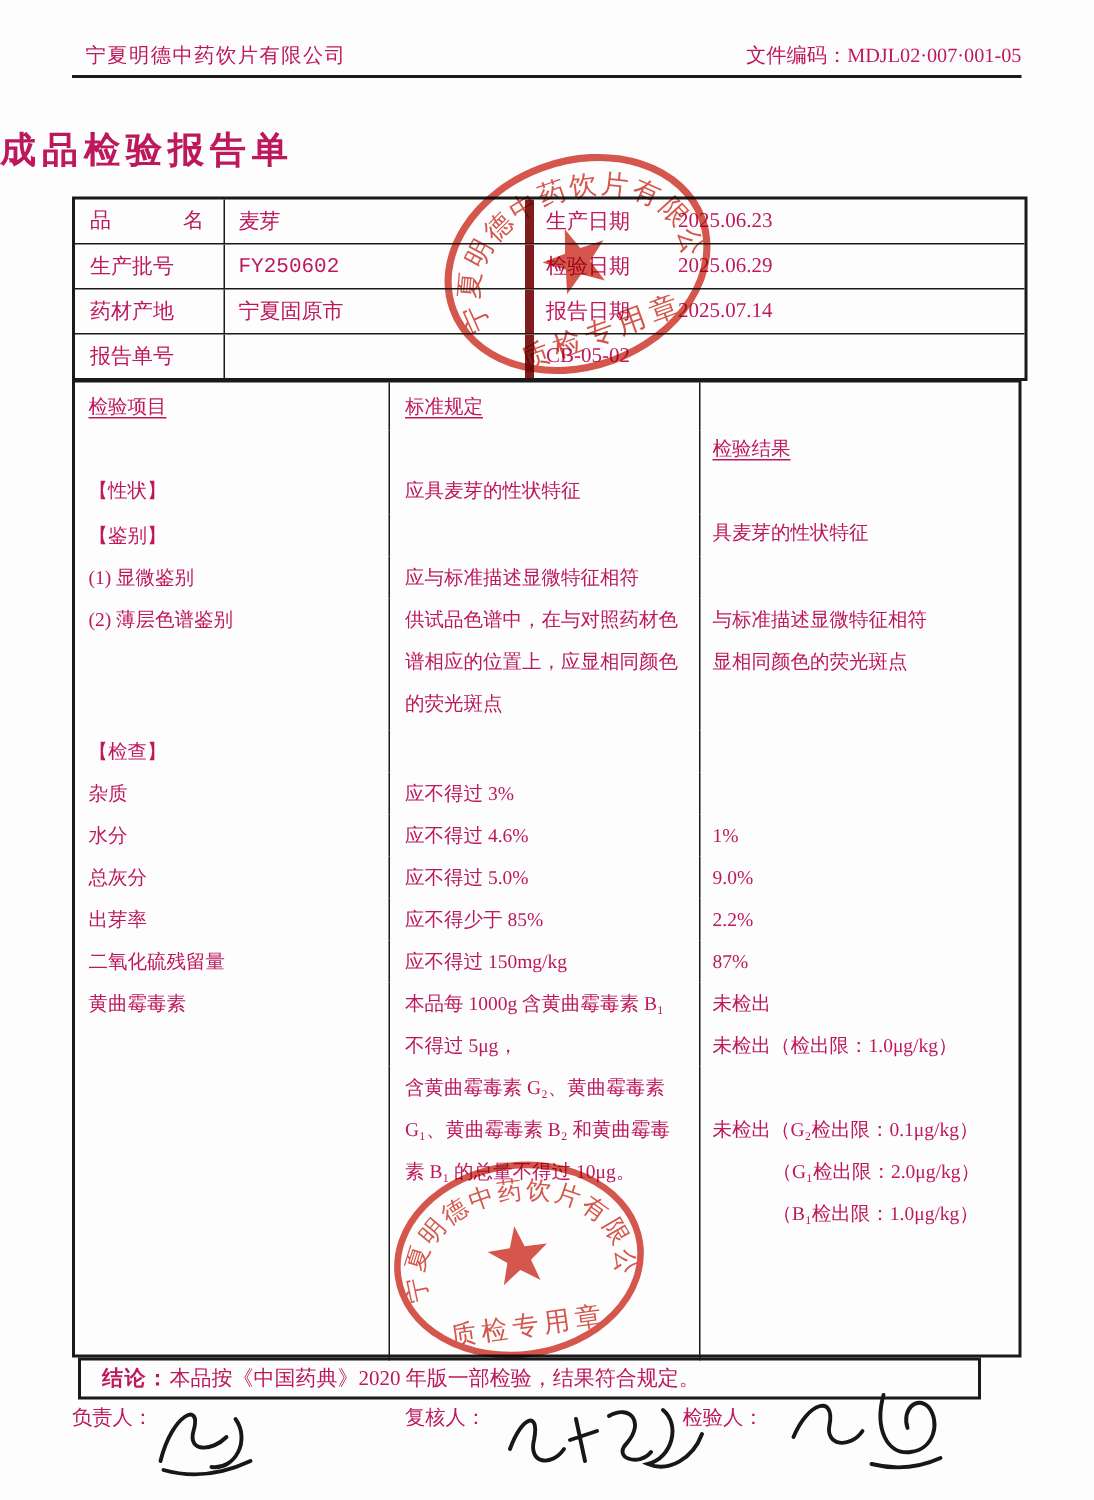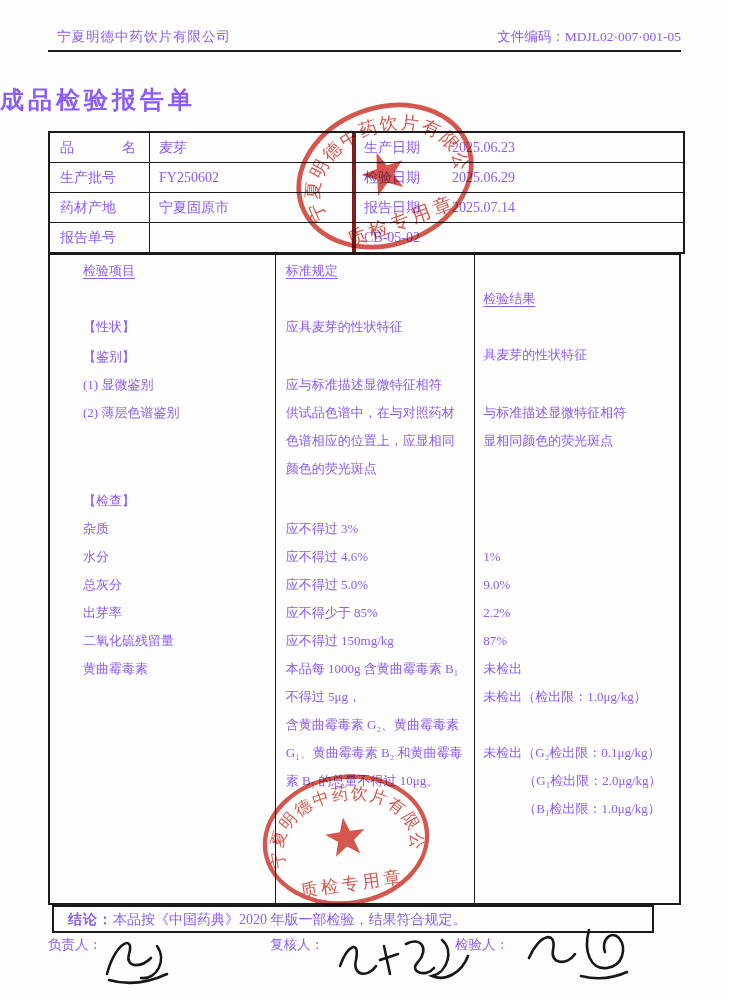--- a/index.html
+++ b/index.html
@@ -1,41 +1,41 @@
 <!DOCTYPE html>
 <html><head>
 <meta charset="utf-8">
 <style>
   html,body{margin:0;padding:0;}
   .page{position:relative;width:729px;height:1000px;background:#fdfdfd;
-        font-family:"Liberation Serif","DejaVu Serif",serif;color:#8b5cf6;overflow:hidden;}
+        font-family:"Liberation Serif","DejaVu Serif",serif;color:#be185d;overflow:hidden;}
   .abs{position:absolute;}
   
   .hdr-company{left:57px;top:28px;font-size:13.5px;letter-spacing:1px;}
   .hdr-code{right:48px;top:28px;font-size:13.5px;}
   .hdr-rule{left:48px;top:50px;width:633px;height:2px;background:#1a1a1a;}
   
   .title{left:0;top:84px;width:729px;font-size:24px;font-weight:bold;letter-spacing:4px;}
   
   .info{left:48px;top:131px;width:633px;border:2px solid #1a1a1a;background:transparent;}
   .irow{display:flex;height:29px;border-bottom:1px solid #1a1a1a;font-size:14px;}
   .irow:last-child{border-bottom:none;}
   .ic{display:flex;align-items:center;box-sizing:border-box;}
   .ic-label{width:100px;border-right:1px solid #1a1a1a;padding-left:10px;}
   .ic-just{display:block;width:76px;text-align:justify;text-align-last:justify;line-height:29px;}
-  .ic-value{width:206px;border-right:4px solid #7f1d1d;padding-left:9px;}
+  .ic-value{width:206px;border-right:6px solid #7f1d1d;padding-left:9px;font-family:Liberation Mono, monospace;}
   .ic-right{flex:1;padding-left:8px;}
   .ic-l2{display:inline-block;width:88px;}
   .ic-v2{display:inline-block;}
   
   .mtable{left:48px;top:253px;width:633px;height:652px;border:2px solid #1a1a1a;box-sizing:border-box;}
   .thead{display:flex;height:32px;}
   .trow{display:flex;}
   .c1,.c2,.c3{box-sizing:border-box;font-size:13px;line-height:28px;}
-  .c1{width:210px;border-right:1px solid #1a1a1a;padding-left:9px;margin-left:24px;}
+  .c1{width:210px;border-right:1px solid #1a1a1a;padding-left:9px;}
   .c2{width:207px;border-right:1px solid #1a1a1a;padding:0 10px;}
   .c3{width:212px;padding-left:8px;white-space:nowrap;margin-top:28px;}
   .thead .c1{line-height:32px;}
   .thead .c2,.thead .c3{text-align:left;line-height:32px;}
   .thead span{text-decoration:underline;text-underline-offset:3px;}
   .pt24{padding-top:26px;}
   .ind{padding-left:40px;}
   
   .conc{left:52px;top:905px;width:602px;height:28px;border:2px solid #1a1a1a;box-sizing:border-box;
         font-size:14px;line-height:25px;padding-left:14px;}

